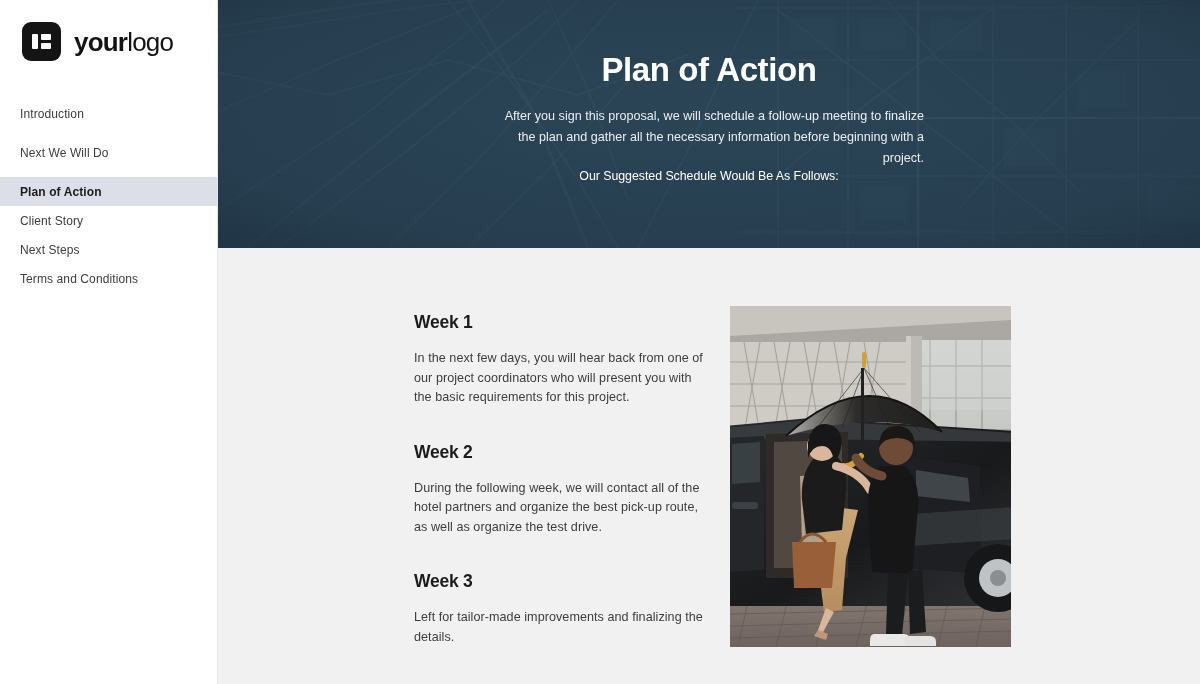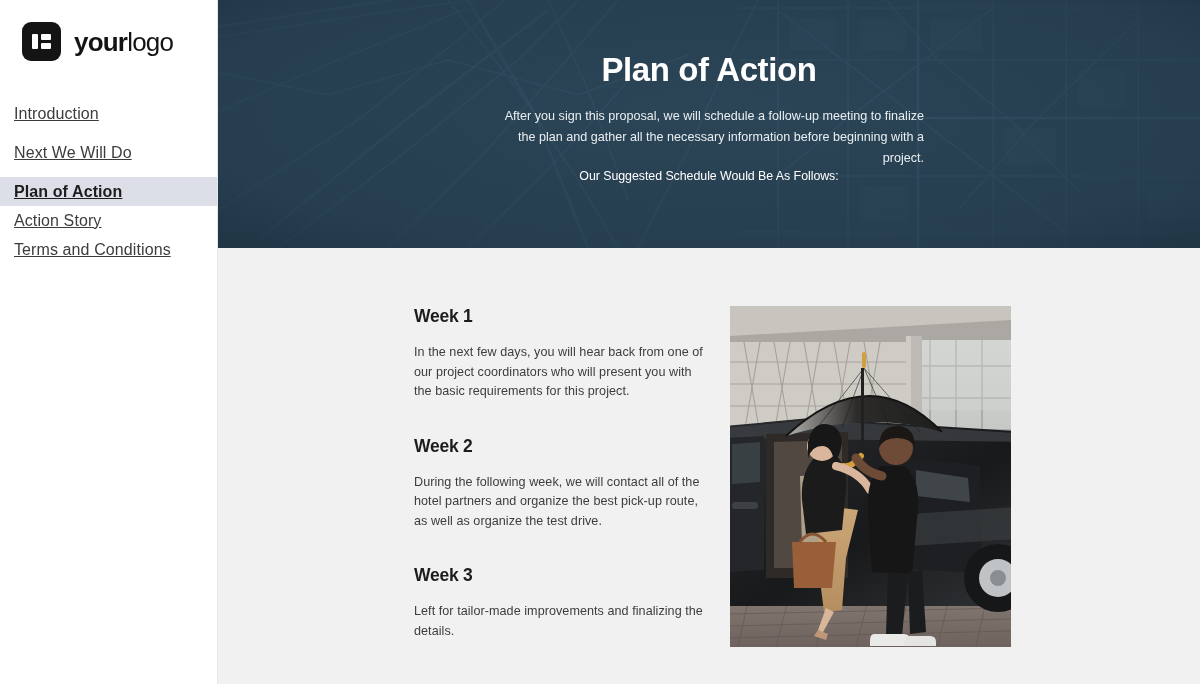--- a/index.html
+++ b/index.html
@@ -47,27 +47,26 @@
     font-size:26px; letter-spacing:-0.8px; color:#141414;
     line-height:1; white-space:nowrap;
   }
   .logo-text .lt-bold { font-weight:700; }
   .logo-text .lt-light { font-weight:400; }
 
   .nav { margin-top:38px; }
   .nav-item {
     height:29px;
     display:flex; align-items:center;
-    padding-left:14px;
-    font-size:16px;
+    padding-left:20px;
+    font-size:12px;
     color:#3c3c3c;
     letter-spacing:0.1px;
     cursor:pointer;
     user-select:none;
-    text-decoration:underline;
   }
   .nav-item + .nav-item { margin-top:0; }
   .nav-item.active {
     background:#dcdfe8;
     font-weight:700;
     color:#1d1d1d;
   }
 
   
   .sidebar-edge {
@@ -130,20 +129,21 @@
   
   .body-area {
     position:relative;
     padding:0;
   }
   .body-grid {
     display:flex;
     padding-top:58px;
     padding-left:196px;
     gap:0;
+    align-items:flex-end;
   }
   .col-text { width:290px; flex:0 0 290px; }
   .col-img  { margin-left:26px; }
 
   .wk { margin-bottom:0; }
   .wk + .wk { margin-top:34px; }
   .wk-title {
     font-size:17.5px; font-weight:700; color:#1c1c1c;
     letter-spacing:-0.25px;
     margin-bottom:16px;
@@ -176,21 +176,22 @@
       </div>
       <div class="logo-text">
         <span class="lt-bold">your</span><span class="lt-light">logo</span>
       </div>
     </div>
 
     <nav class="nav">
       <div class="nav-item">Introduction</div>
       <div class="nav-item" style="margin-top:10px">Next We Will Do</div>
       <div class="nav-item active" style="margin-top:10px">Plan of Action</div>
-      <div class="nav-item" style="margin-top:0px">Action Story</div>
+      <div class="nav-item" style="margin-top:0px">Client Story</div>
+      <div class="nav-item" style="margin-top:0px">Next Steps</div>
       <div class="nav-item" style="margin-top:0px">Terms and Conditions</div>
     </nav>
 
     <div class="sidebar-edge"></div>
   </aside>
 
   <main class="main">
 
     <section class="hero">
 

